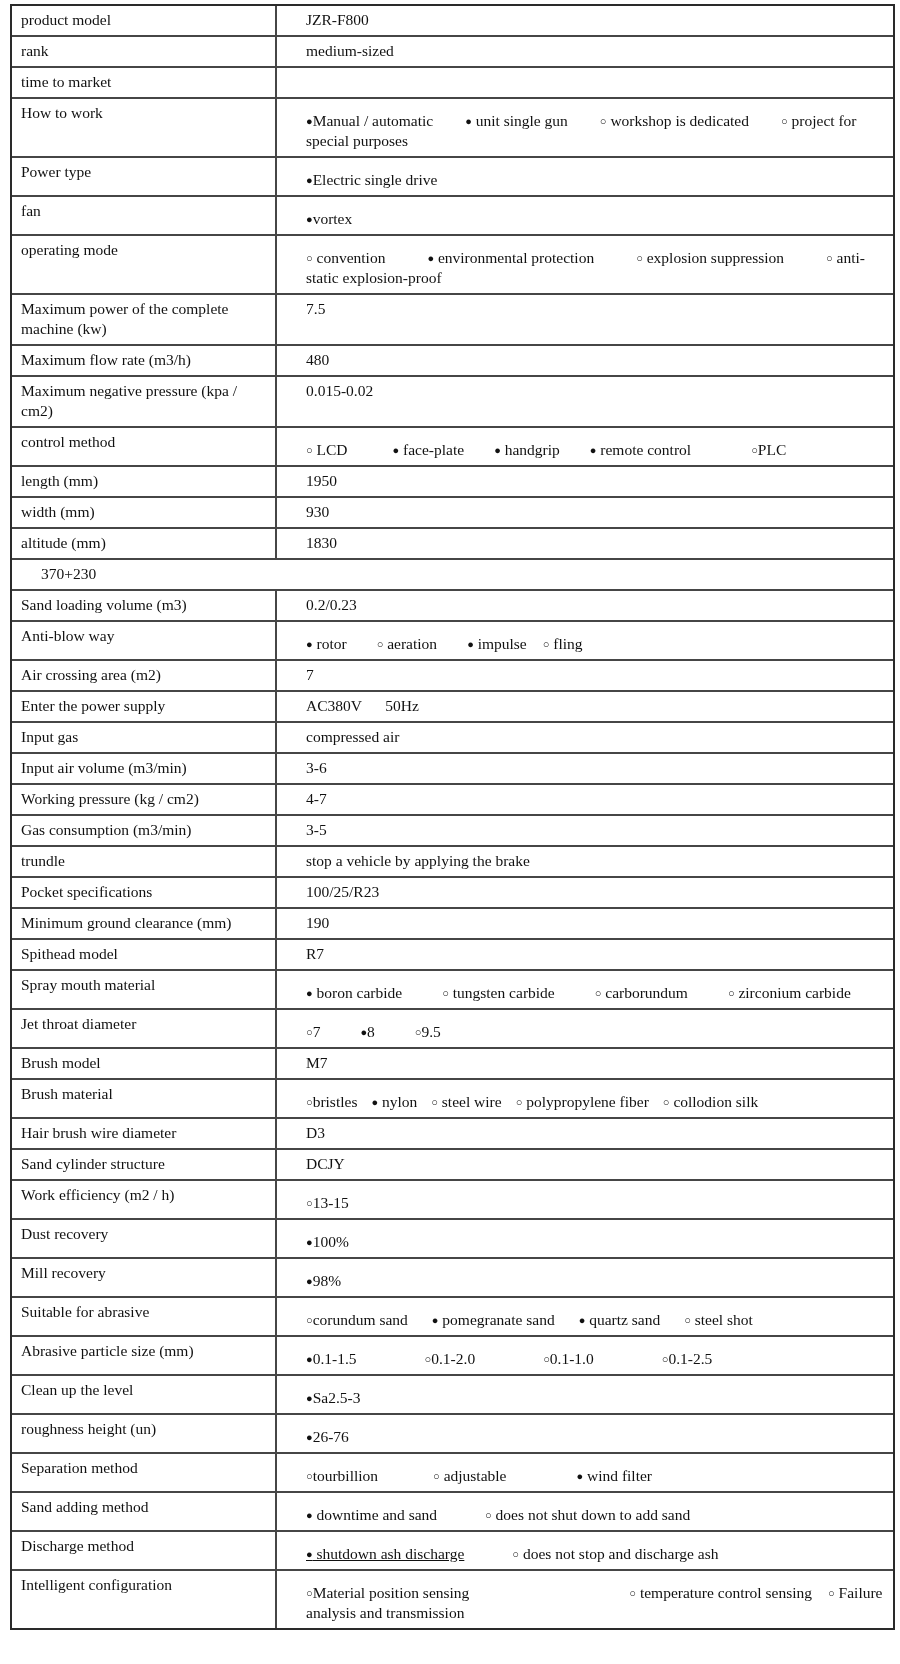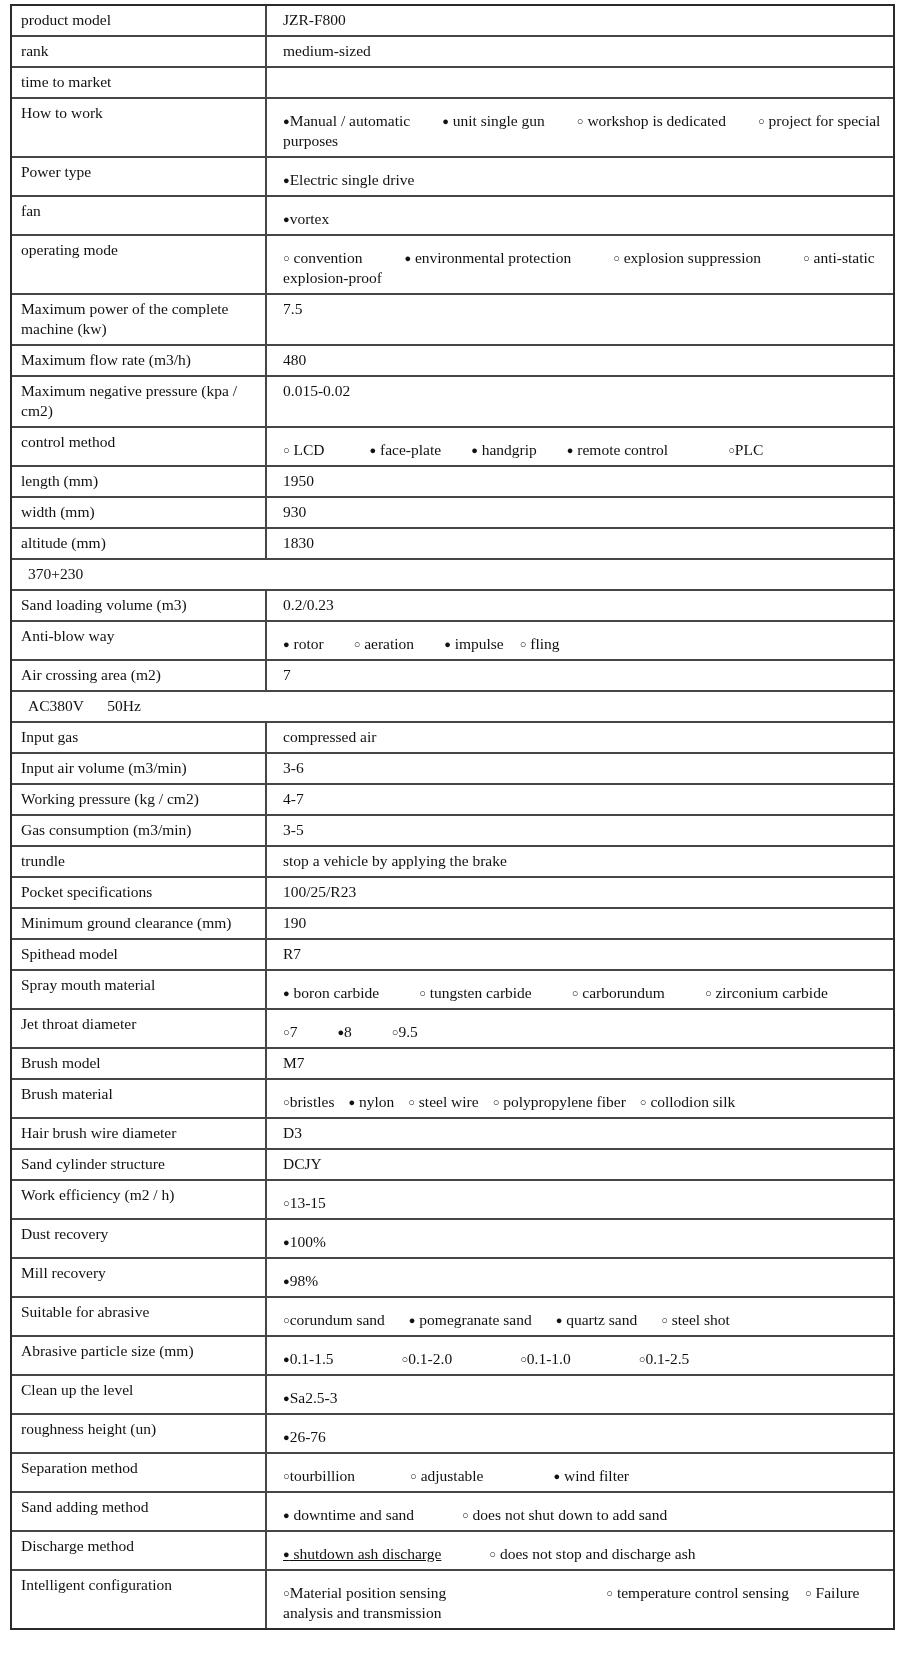--- a/index.html
+++ b/index.html
@@ -25,27 +25,28 @@
     display: flex;
     border-bottom: 2px solid #464646;
   }
   .row:last-child {
     border-bottom: none;
   }
   .label-cell {
     width: 242px;
     flex: 0 0 242px;
     border-right: 2px solid #464646;
-    padding: 4px 2px 5px 9px;
+    padding: 4px 12px 5px 9px;
     box-sizing: content-box;
   }
   .value-cell {
     flex: 1 1 auto;
     padding: 4px 8px 5px 16px;
     min-width: 0;
+    margin-left: 13px;
   }
   .value-cell.opts {
     padding-top: 12px;
     padding-bottom: 5px;
   }
   .opt {
     display: inline;
   }
   .bullet {
     font-size: 11px;
@@ -121,20 +122,21 @@
       </div>
       <div class="row">
         <div class="label-cell">Anti-blow way</div>
         <div class="value-cell opts"><span class="opt" style="margin-right: 30px;"><span class="bullet">●</span><span> rotor</span></span><span class="opt" style="margin-right: 30px;"><span class="bullet">○</span><span> aeration</span></span><span class="opt" style="margin-right: 16px;"><span class="bullet">●</span><span> impulse</span></span><span class="opt"><span class="bullet">○</span><span> fling</span></span></div>
       </div>
       <div class="row">
         <div class="label-cell">Air crossing area (m2)</div>
         <div class="value-cell">7</div>
       </div>
       <div class="row">
+        <div class="label-cell">Enter the power supply</div>
         <div class="value-cell">AC380V&nbsp;&nbsp;&nbsp;&nbsp;&nbsp;&nbsp;50Hz</div>
       </div>
       <div class="row">
         <div class="label-cell">Input gas</div>
         <div class="value-cell">compressed air</div>
       </div>
       <div class="row">
         <div class="label-cell">Input air volume (m3/min)</div>
         <div class="value-cell">3-6</div>
       </div>

